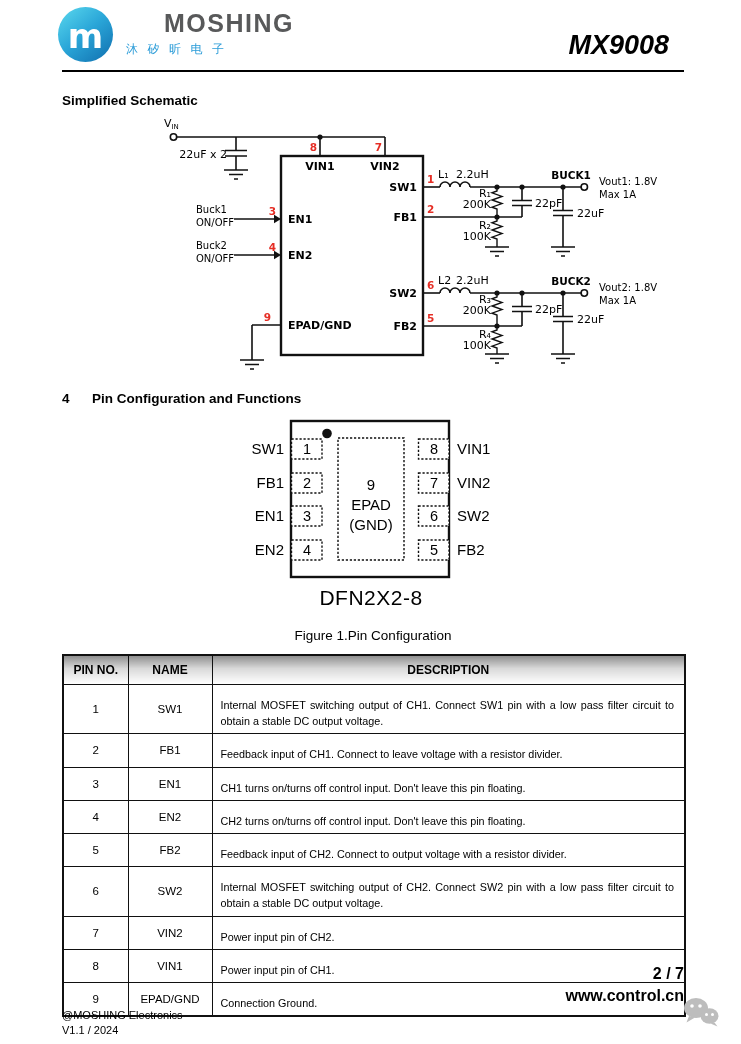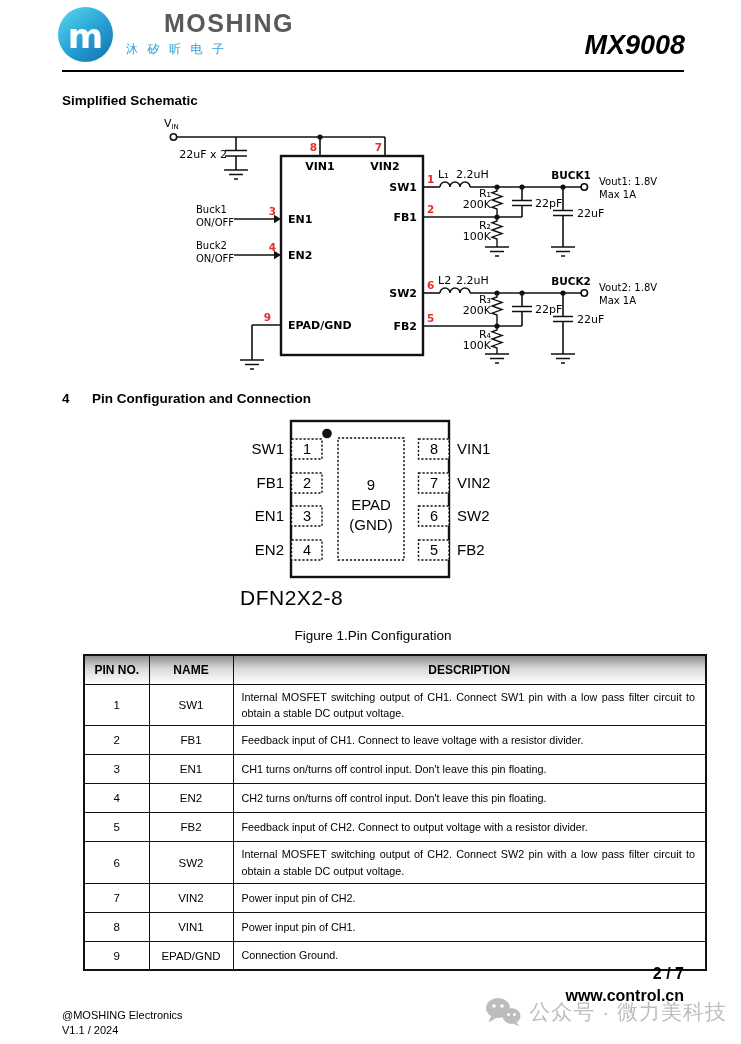--- a/index.html
+++ b/index.html
@@ -9,29 +9,29 @@
 
   
   .logo{left:58px;top:7px;display:flex;align-items:center;}
   .logo-mark{width:55px;height:55px;border-radius:50%;
     background:linear-gradient(140deg,#56d4ec 5%,#2aa6d8 48%,#1273b2 95%);
     display:flex;align-items:center;justify-content:center;}
   .logo-mark span{color:#fff;font:bold 34px "DejaVu Sans",sans-serif;line-height:1;margin-top:2px;}
   .logo-text{margin-left:13px;}
   .brand{font-weight:bold;font-size:25px;letter-spacing:1.5px;color:#58595a;line-height:1;margin-left:38px;}
   .brand-sub{font-size:12px;letter-spacing:9.5px;color:#2b9cd8;margin-top:5px;white-space:nowrap;}
-  .part-number{right:56px;top:30px;font-weight:bold;font-style:italic;font-size:27px;}
+  .part-number{right:72px;top:30px;font-weight:bold;font-style:italic;font-size:27px;}
   .header-rule{left:62px;top:70px;width:622px;height:2px;background:#000;}
 
   
   .schematic-title{left:62px;top:93px;width:622px;text-align:left;
      font-weight:bold;font-size:13.5px;}
   .section-heading{left:62px;top:391px;font-weight:bold;font-size:13.5px;display:flex;}
   .section-heading .num{width:30px;}
-  .package-name{left:240px;top:586px;width:262px;text-align:left;font-size:21px;letter-spacing:0.5px;}
+  .package-name{left:240px;top:586px;width:262px;text-align:center;font-size:21px;letter-spacing:0.5px;}
   .figure-caption{left:62px;top:628px;width:622px;text-align:center;font-weight:normal;font-size:13.5px;}
 
   
   svg{overflow:visible;}
   .wire{stroke:#111;stroke-width:1.6;fill:none;}
   .thin{stroke:#111;stroke-width:1.4;fill:none;}
   .ic-rect{fill:#fff;stroke:#111;stroke-width:2.4;}
   .dot{fill:#111;stroke:none;}
   .term{fill:#fff;stroke:#111;stroke-width:1.6;}
   .arrow{fill:#111;stroke:none;}
@@ -43,27 +43,27 @@
   .pn{font:bold 10.5px "DejaVu Sans",sans-serif;fill:#e52e25;}
 
   
   .pkg-rect{fill:#fff;stroke:#111;stroke-width:2.4;}
   .pin-box{fill:#fff;stroke:#111;stroke-width:1.4;stroke-dasharray:2.2 1.8;}
   .pkg-num{font:14.5px "Liberation Sans",sans-serif;}
   .pkg-lbl{font:15px "Liberation Sans",sans-serif;}
 
   
   .pin-table{left:62px;top:654px;width:622px;border-collapse:collapse;
-     border:2.5px solid #111;table-layout:fixed;margin-left:21px;}
+     border:2.5px solid #111;table-layout:fixed;}
   .pin-table td,.pin-table th{border:1.5px solid #111;}
   .pin-table th{background:linear-gradient(180deg,#8f8f8f 0%,#d9d9d9 45%,#ffffff 100%);
      font-size:12px;font-weight:bold;height:26px;}
   .col-pin{width:65px;} .col-name{width:84px;} .col-desc{width:473px;}
   .pin-table td{font-size:11.5px;text-align:center;vertical-align:middle;}
-  .pin-table td.desc{font-size:10.8px;text-align:left;padding:4px 10px 4px 8px;line-height:1.5;}
+  .pin-table td.desc{font-size:10.8px;text-align:left;padding:12px 10px 4px 8px;line-height:1.5;}
   .pin-table td.desc.just{text-align:justify;}
   tr.r1{height:29px;} tr.r2{height:37px;}
 
   
   .footer-left{left:62px;top:966px;font-size:11px;line-height:1.4;margin-top:42px;}
   .footer-right{right:57px;top:963px;text-align:right;font-weight:bold;font-size:16px;line-height:1.35;}
   .watermark{right:14px;top:997px;display:flex;align-items:center;color:#bdbdbd;
      font-size:21px;letter-spacing:1px;white-space:nowrap;}
   .watermark svg{margin-right:8px;}
 </style>
@@ -196,21 +196,21 @@
       <text class="lbl" x="577" y="323">22uF</text>
       <circle class="term" cx="584.3" cy="293" r="3.2"></circle>
       <text class="netl" x="571" y="285" text-anchor="middle">BUCK2</text>
       <text class="sm" x="599" y="291">Vout2: 1.8V</text>
       <text class="sm" x="599" y="304">Max 1A</text>
     </g>
   </svg>
 
   <div class="abs section-heading">
     <span class="num">4</span>
-    <span>Pin Configuration and Connection</span>
+    <span>Pin Configuration and Functions</span>
   </div>
 
   <svg class="abs" style="left:240px;top:408px" width="280" height="215" viewBox="240 408 280 215">
     <rect class="pkg-rect" x="291" y="421" width="158" height="156"></rect>
     <circle class="dot" cx="327" cy="433.5" r="4.8"></circle>
 
     <rect class="pin-box" x="291.5" y="439" width="30.5" height="20"></rect>
     <rect class="pin-box" x="291.5" y="473" width="30.5" height="20"></rect>
     <rect class="pin-box" x="291.5" y="506" width="30.5" height="20"></rect>
     <rect class="pin-box" x="291.5" y="540" width="30.5" height="20"></rect>
@@ -319,16 +319,15 @@
     <svg width="36" height="30" viewBox="0 0 36 30">
       <ellipse cx="13" cy="11" rx="12" ry="10" fill="#bdbdbd"></ellipse>
       <polygon points="6,19 3.5,25.5 12,20.5" fill="#bdbdbd"></polygon>
       <ellipse cx="26.5" cy="19" rx="9" ry="7.8" fill="#bdbdbd"></ellipse>
       <polygon points="31.5,25.5 34.5,29.5 27.5,26.5" fill="#bdbdbd"></polygon>
       <circle cx="9" cy="9" r="1.8" fill="#fff"></circle>
       <circle cx="17" cy="9" r="1.8" fill="#fff"></circle>
       <circle cx="23.5" cy="17.5" r="1.5" fill="#fff"></circle>
       <circle cx="29.5" cy="17.5" r="1.5" fill="#fff"></circle>
     </svg>
-    <span>公众号 · 微力美科技</span>
   </div>
 
 </div>
 
 </body></html>

